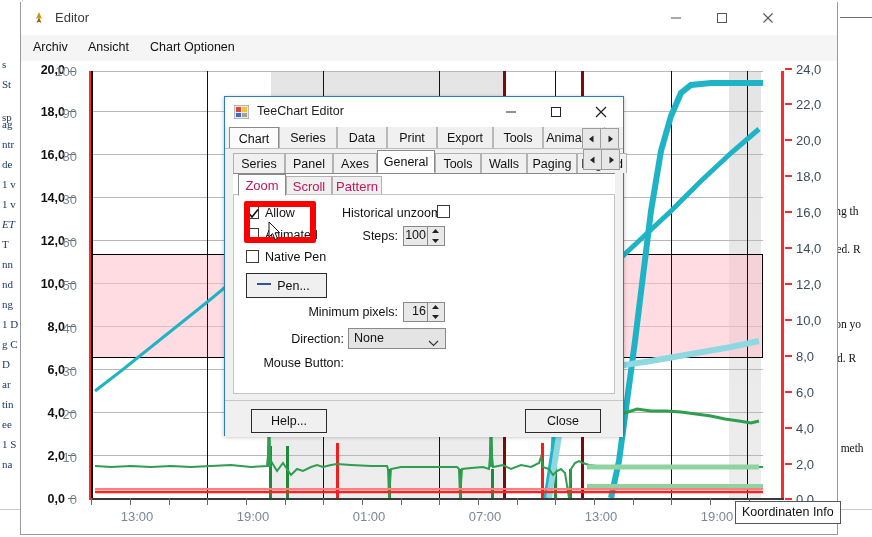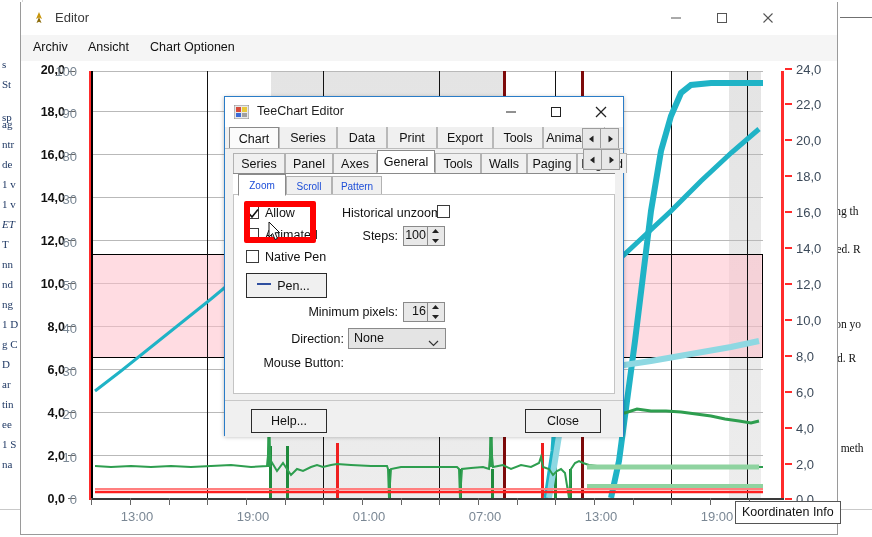--- a/index.html
+++ b/index.html
@@ -113,21 +113,21 @@
   .tab2{position:absolute;top:3px;height:20px;line-height:20px;text-align:center;
     font-size:12.5px;color:#111;background:#f0f0f0;box-sizing:border-box;
     border:1px solid #b2b2b2;border-bottom:none;cursor:default;
     font-family:"Liberation Sans",sans-serif;}
   .tab2.sel{top:0;height:23px;line-height:23px;background:#ffffff;
     border:1px solid #8a8a8a;border-bottom:1px solid #ffffff;z-index:3;}
 
   #tabrow3{position:absolute;left:8px;top:76px;width:382px;height:22px;
     background:#ffffff;border-top:1px solid #8a8a8a;}
   .tab3{position:absolute;top:2px;height:20px;line-height:20px;text-align:center;
-    font-size:10px;color:#1d4ed8;background:#f0f0f0;box-sizing:border-box;
+    font-size:13px;color:#be185d;background:#f0f0f0;box-sizing:border-box;
     border:1px solid #b2b2b2;border-bottom:none;cursor:default;
     font-family:"Liberation Sans",sans-serif;}
   .tab3.sel{top:0;height:22px;line-height:22px;background:#ffffff;
     border:1px solid #8a8a8a;border-bottom:1px solid #ffffff;z-index:3;}
 
   .navbtn{position:absolute;width:17px;height:19px;background:#e7e7e7;
     border:1px solid #9d9d9d;cursor:default;}
   .navbtn svg{position:absolute;left:50%;top:50%;transform:translate(-50%,-50%);}
 
   #panel{position:absolute;left:8px;top:97px;width:382px;height:200px;

